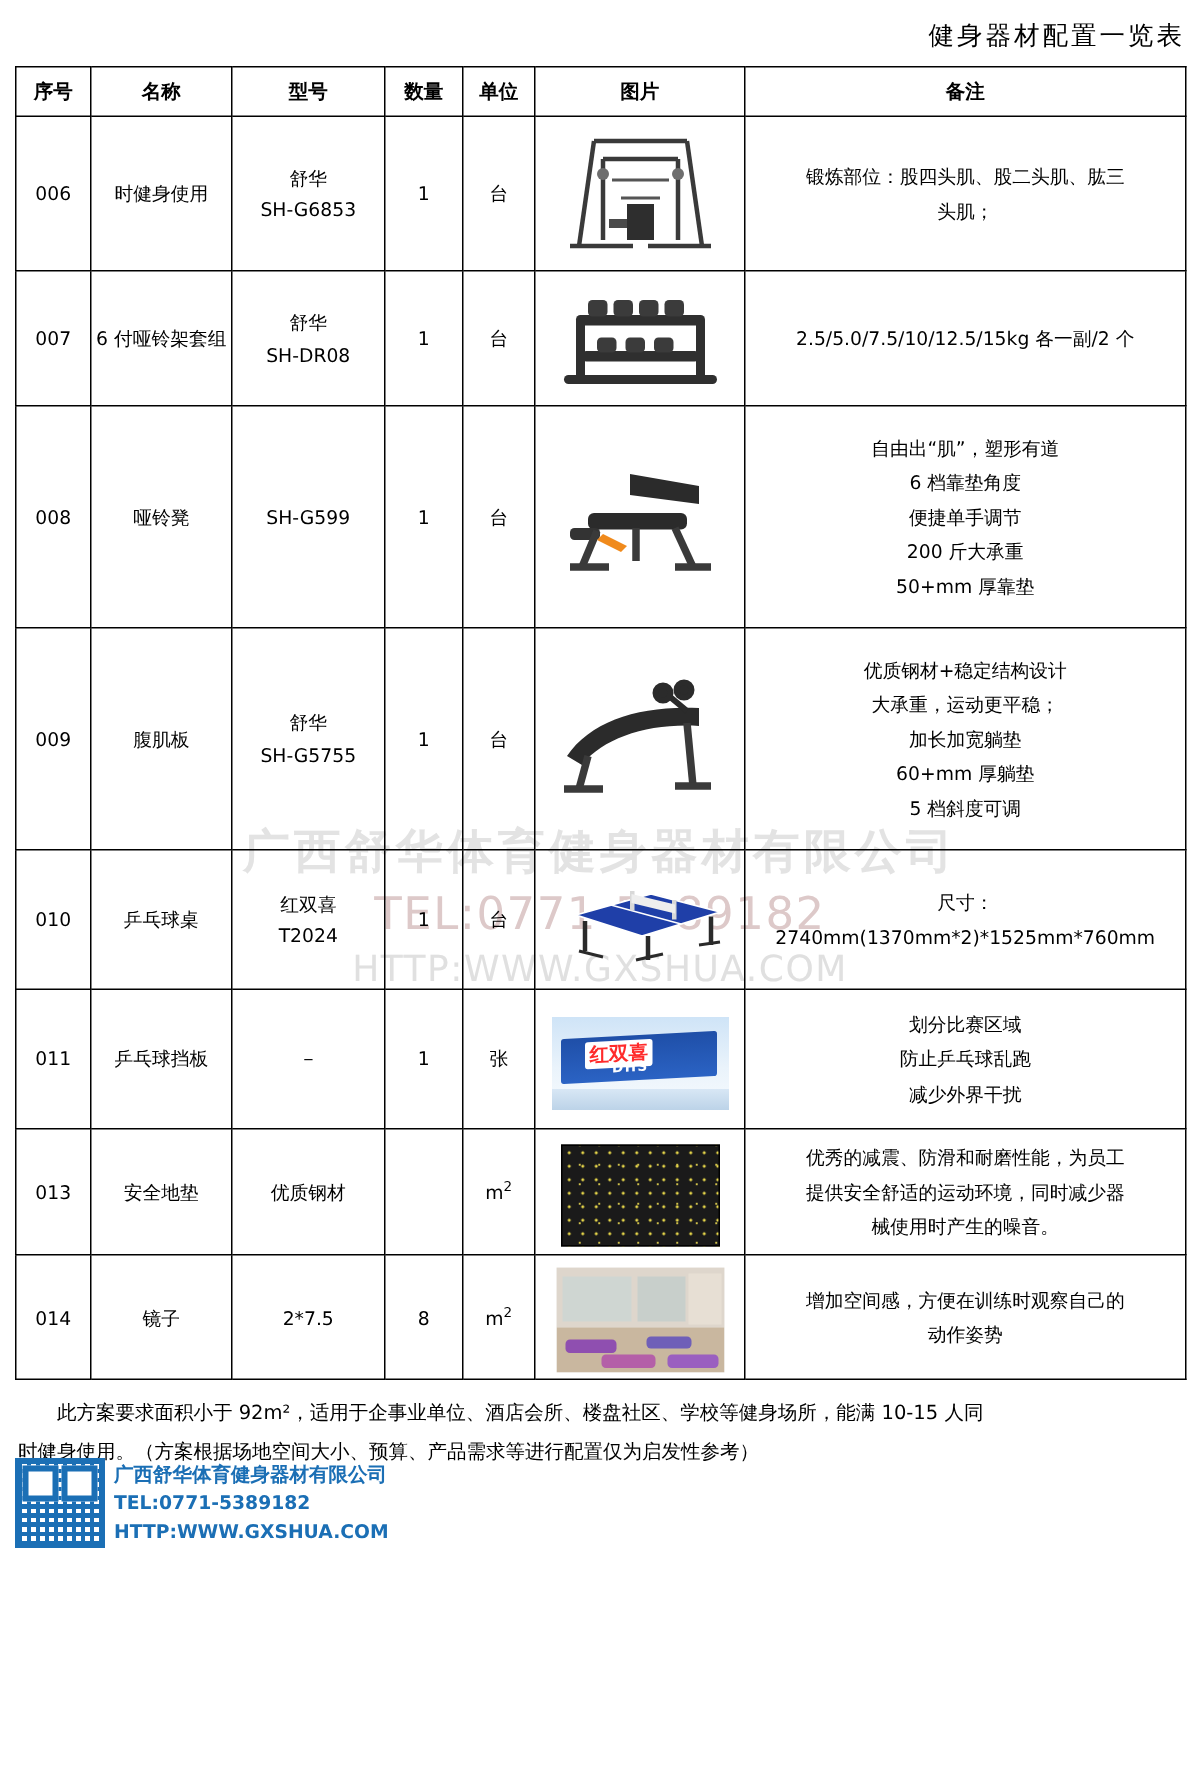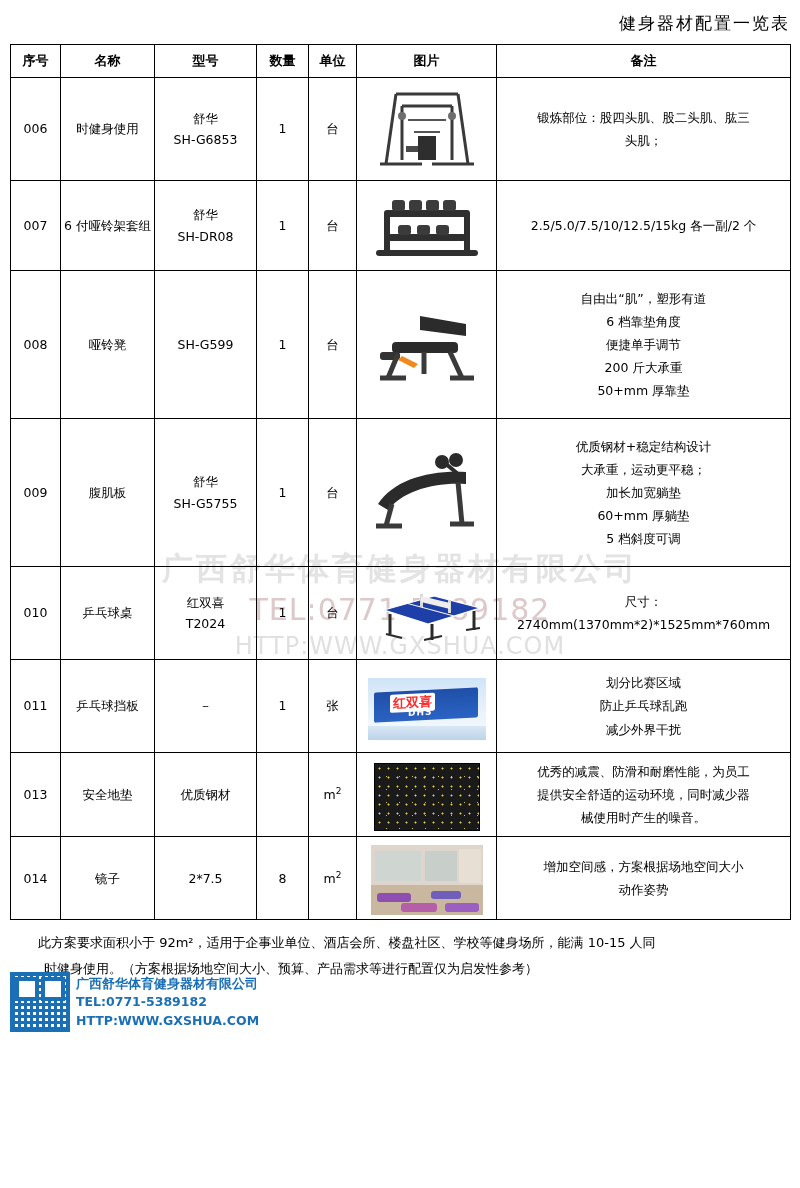--- a/index.html
+++ b/index.html
@@ -148,21 +148,21 @@
   .footer-note {
     width: 780px;
     margin: 8px 0 0 0;
     font-size: 13px;
     line-height: 2.0;
     text-indent: 2em;
     padding: 2px 2px;
     box-sizing: border-box;
   }
   .footer-note .fl { display: block; text-indent: 2em; }
-  .footer-note .fl2 { display: block; text-indent: 0; margin-left: 32px; }
+  .footer-note .fl2 { display: block; text-indent: 0; }
 
   sup { font-size: 9px; vertical-align: super; }
 
   
   
   .smith { width: 100%; height: 100%; }
   
   .rack { width: 100%; height: 100%; }
   
   .bench { width: 100%; height: 100%; }
@@ -491,21 +491,21 @@
               <rect x="88" y="4" width="22" height="34" fill="#e7dfd4"></rect>
               <rect x="0" y="40" width="112" height="30" fill="#c9b79f"></rect>
               <rect x="6" y="48" width="34" height="9" rx="3" fill="#8f4fb0"></rect>
               <rect x="30" y="58" width="36" height="9" rx="3" fill="#b45fa8"></rect>
               <rect x="60" y="46" width="30" height="8" rx="3" fill="#6f5fb8"></rect>
               <rect x="74" y="58" width="34" height="9" rx="3" fill="#9a5fc0"></rect>
             </svg>
           </div>
         </td>
         <td class="note">
-          <span class="nl">增加空间感，方案根据场地空间大小</span>
+          <span class="nl">增加空间感，方便在训练时观察自己的</span>
           <span class="nl">动作姿势</span>
         </td>
       </tr>
 
     </tbody>
   </table>
 
   <div class="footer-note">
     <span class="fl">此方案要求面积小于 92m²，适用于企事业单位、酒店会所、楼盘社区、学校等健身场所，能满 10-15 人同</span>
     <span class="fl2">时健身使用。（方案根据场地空间大小、预算、产品需求等进行配置仅为启发性参考）</span>

